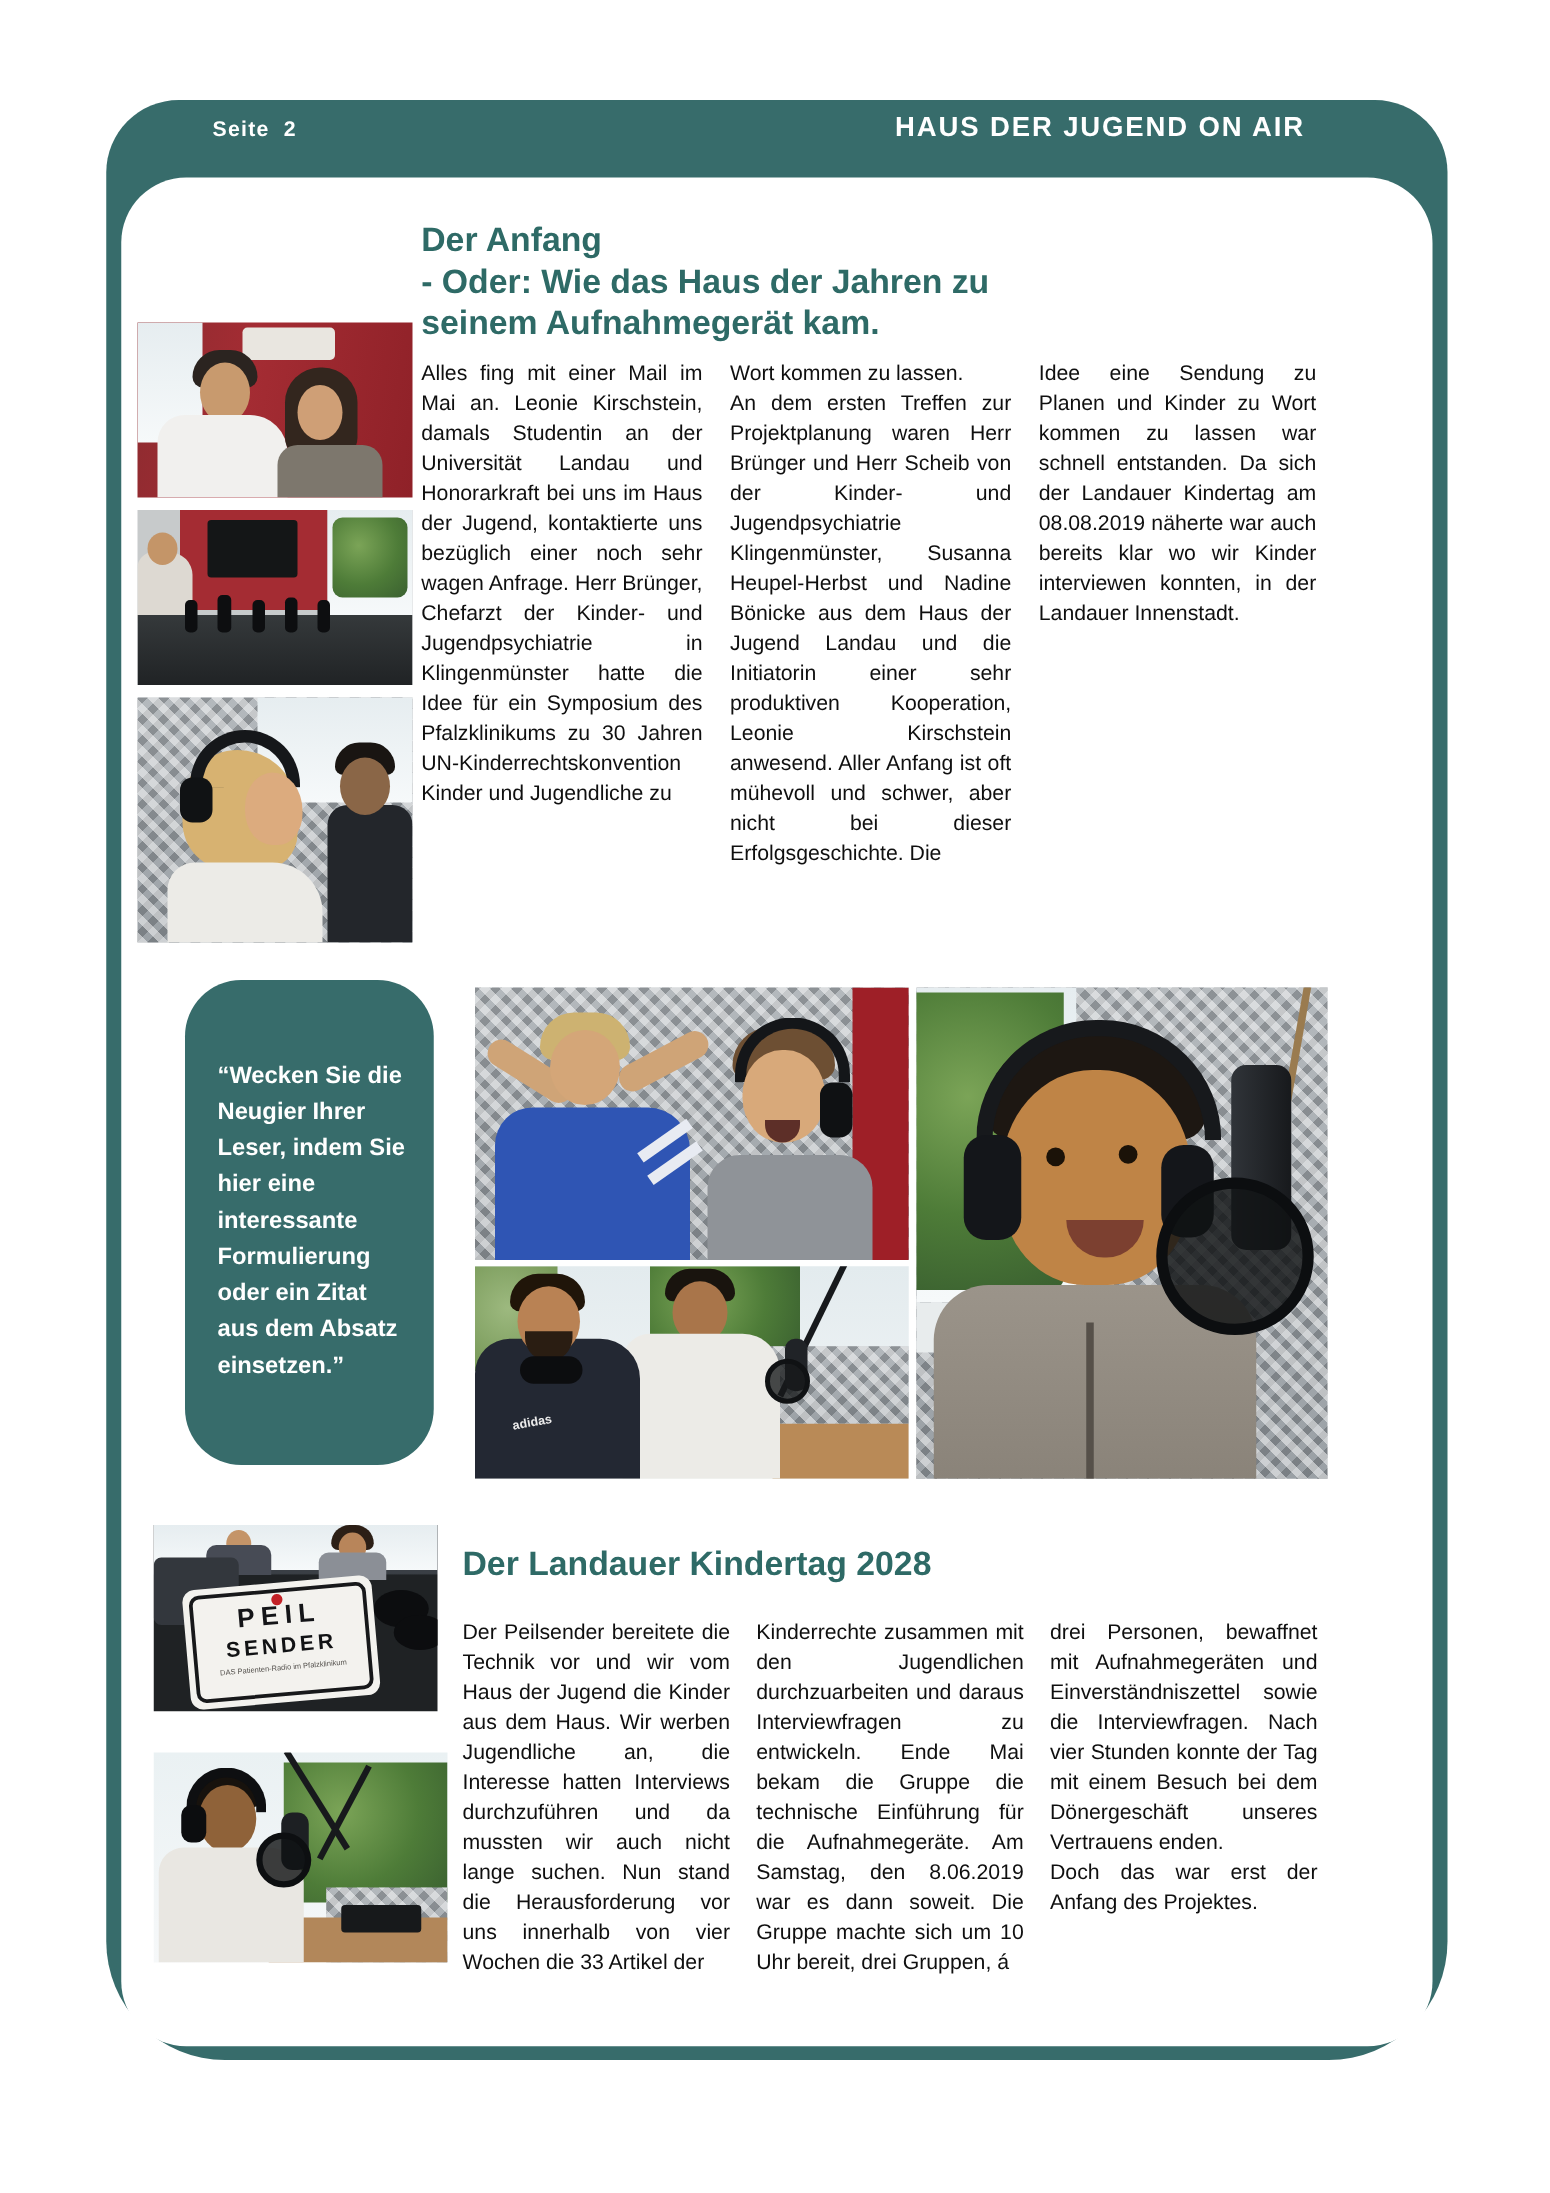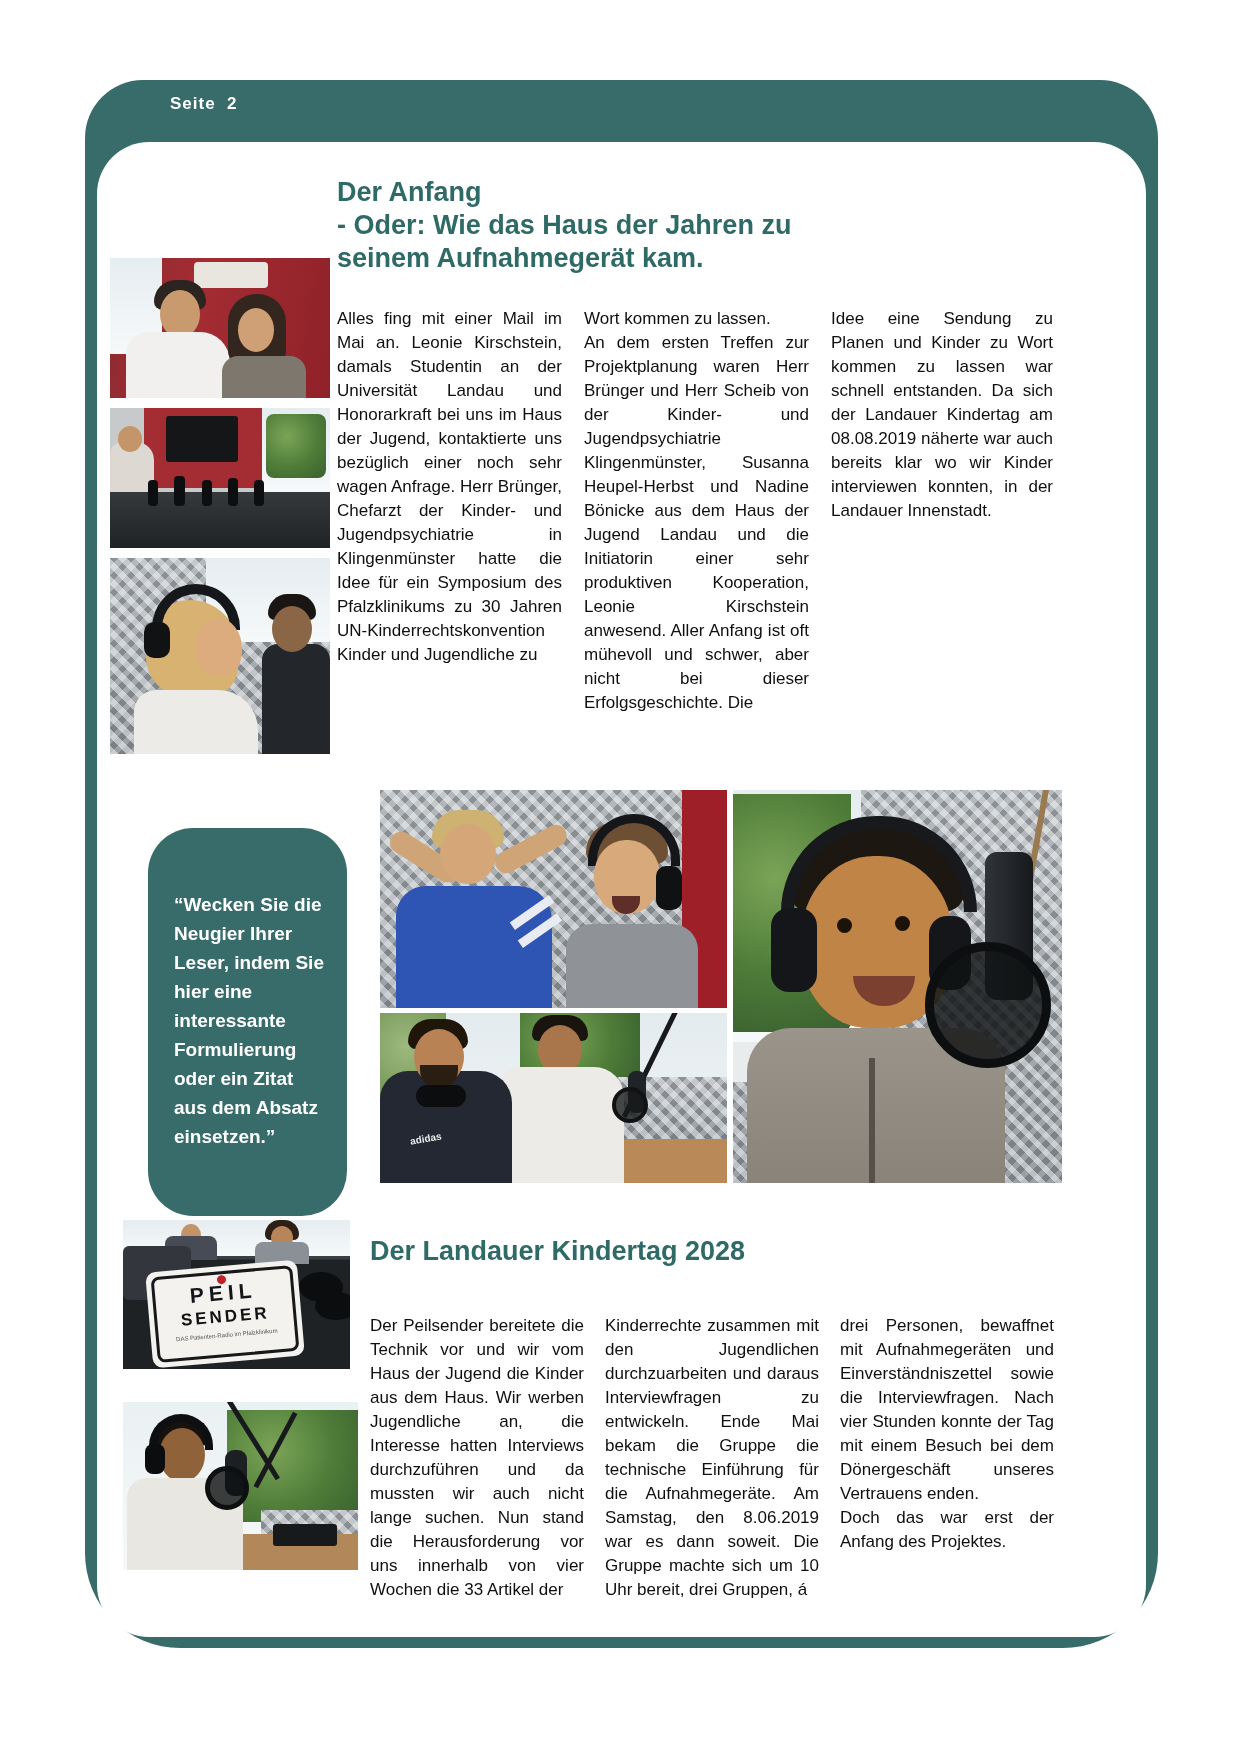--- a/index.html
+++ b/index.html
@@ -20,29 +20,29 @@
             letter-spacing:1px;white-space:pre;}
   .masthead{position:absolute;left:640px;top:89px;width:480px;text-align:center;color:#fff;
             font-size:22px;font-weight:700;letter-spacing:1.5px;white-space:pre;}
 
   .h1{position:absolute;left:337px;top:176px;width:700px;color:var(--htext);
       font-size:27px;line-height:33px;font-weight:700;white-space:pre-line;}
   .h2{position:absolute;left:370px;top:1236px;width:700px;color:var(--htext);
       font-size:27px;font-weight:700;}
 
   .col{position:absolute;width:225px;font-size:17px;line-height:24px;color:#0f0f0f;
-       text-align:justify;white-space:pre-line;hyphens:auto;margin-top:20px;}
+       text-align:justify;white-space:pre-line;hyphens:auto;}
   .c11{left:337px;top:287px;}
   .c12{left:584px;top:287px;}
   .c13{left:831px;top:287px;width:222px;}
   .c21{left:370px;top:1294px;width:214px;}
   .c22{left:605px;top:1294px;width:214px;}
   .c23{left:840px;top:1294px;width:214px;}
 
-  .quote{position:absolute;left:148px;top:828px;width:199px;height:388px;background:var(--teal);
+  .quote{position:absolute;left:148px;top:784px;width:199px;height:388px;background:var(--teal);
          border-radius:45px;color:#fff;font-weight:700;font-size:19px;line-height:29px;
          padding:62px 16px 0 26px;box-sizing:border-box;}
 
   .photo{position:absolute;overflow:hidden;background:#d8dadb;}
   .art{position:absolute;}
 
   
   .foam{background:
       repeating-linear-gradient(45deg,rgba(255,255,255,.5) 0 6px,rgba(0,0,0,0) 6px 12px),
       repeating-linear-gradient(-45deg,rgba(40,44,48,.28) 0 6px,rgba(0,0,0,0) 6px 12px),
@@ -190,20 +190,21 @@
 </style>
 </head>
 <body>
 
 <div class="page">
 
   <div class="frame"></div>
   <div class="inner"></div>
 
   <div class="page-num">Seite  2</div>
+  <div class="masthead">HAUS DER JUGEND ON AIR</div>
 
   <div class="h1">Der Anfang
 - Oder: Wie das Haus der Jahren zu
 seinem Aufnahmegerät kam.</div>
 
   <div class="photo pA">
     <div class="art pa-win win"></div>
     <div class="art pa-ac"></div>
     <div class="art pa-hair1"></div>
     <div class="art pa-head1"></div>

